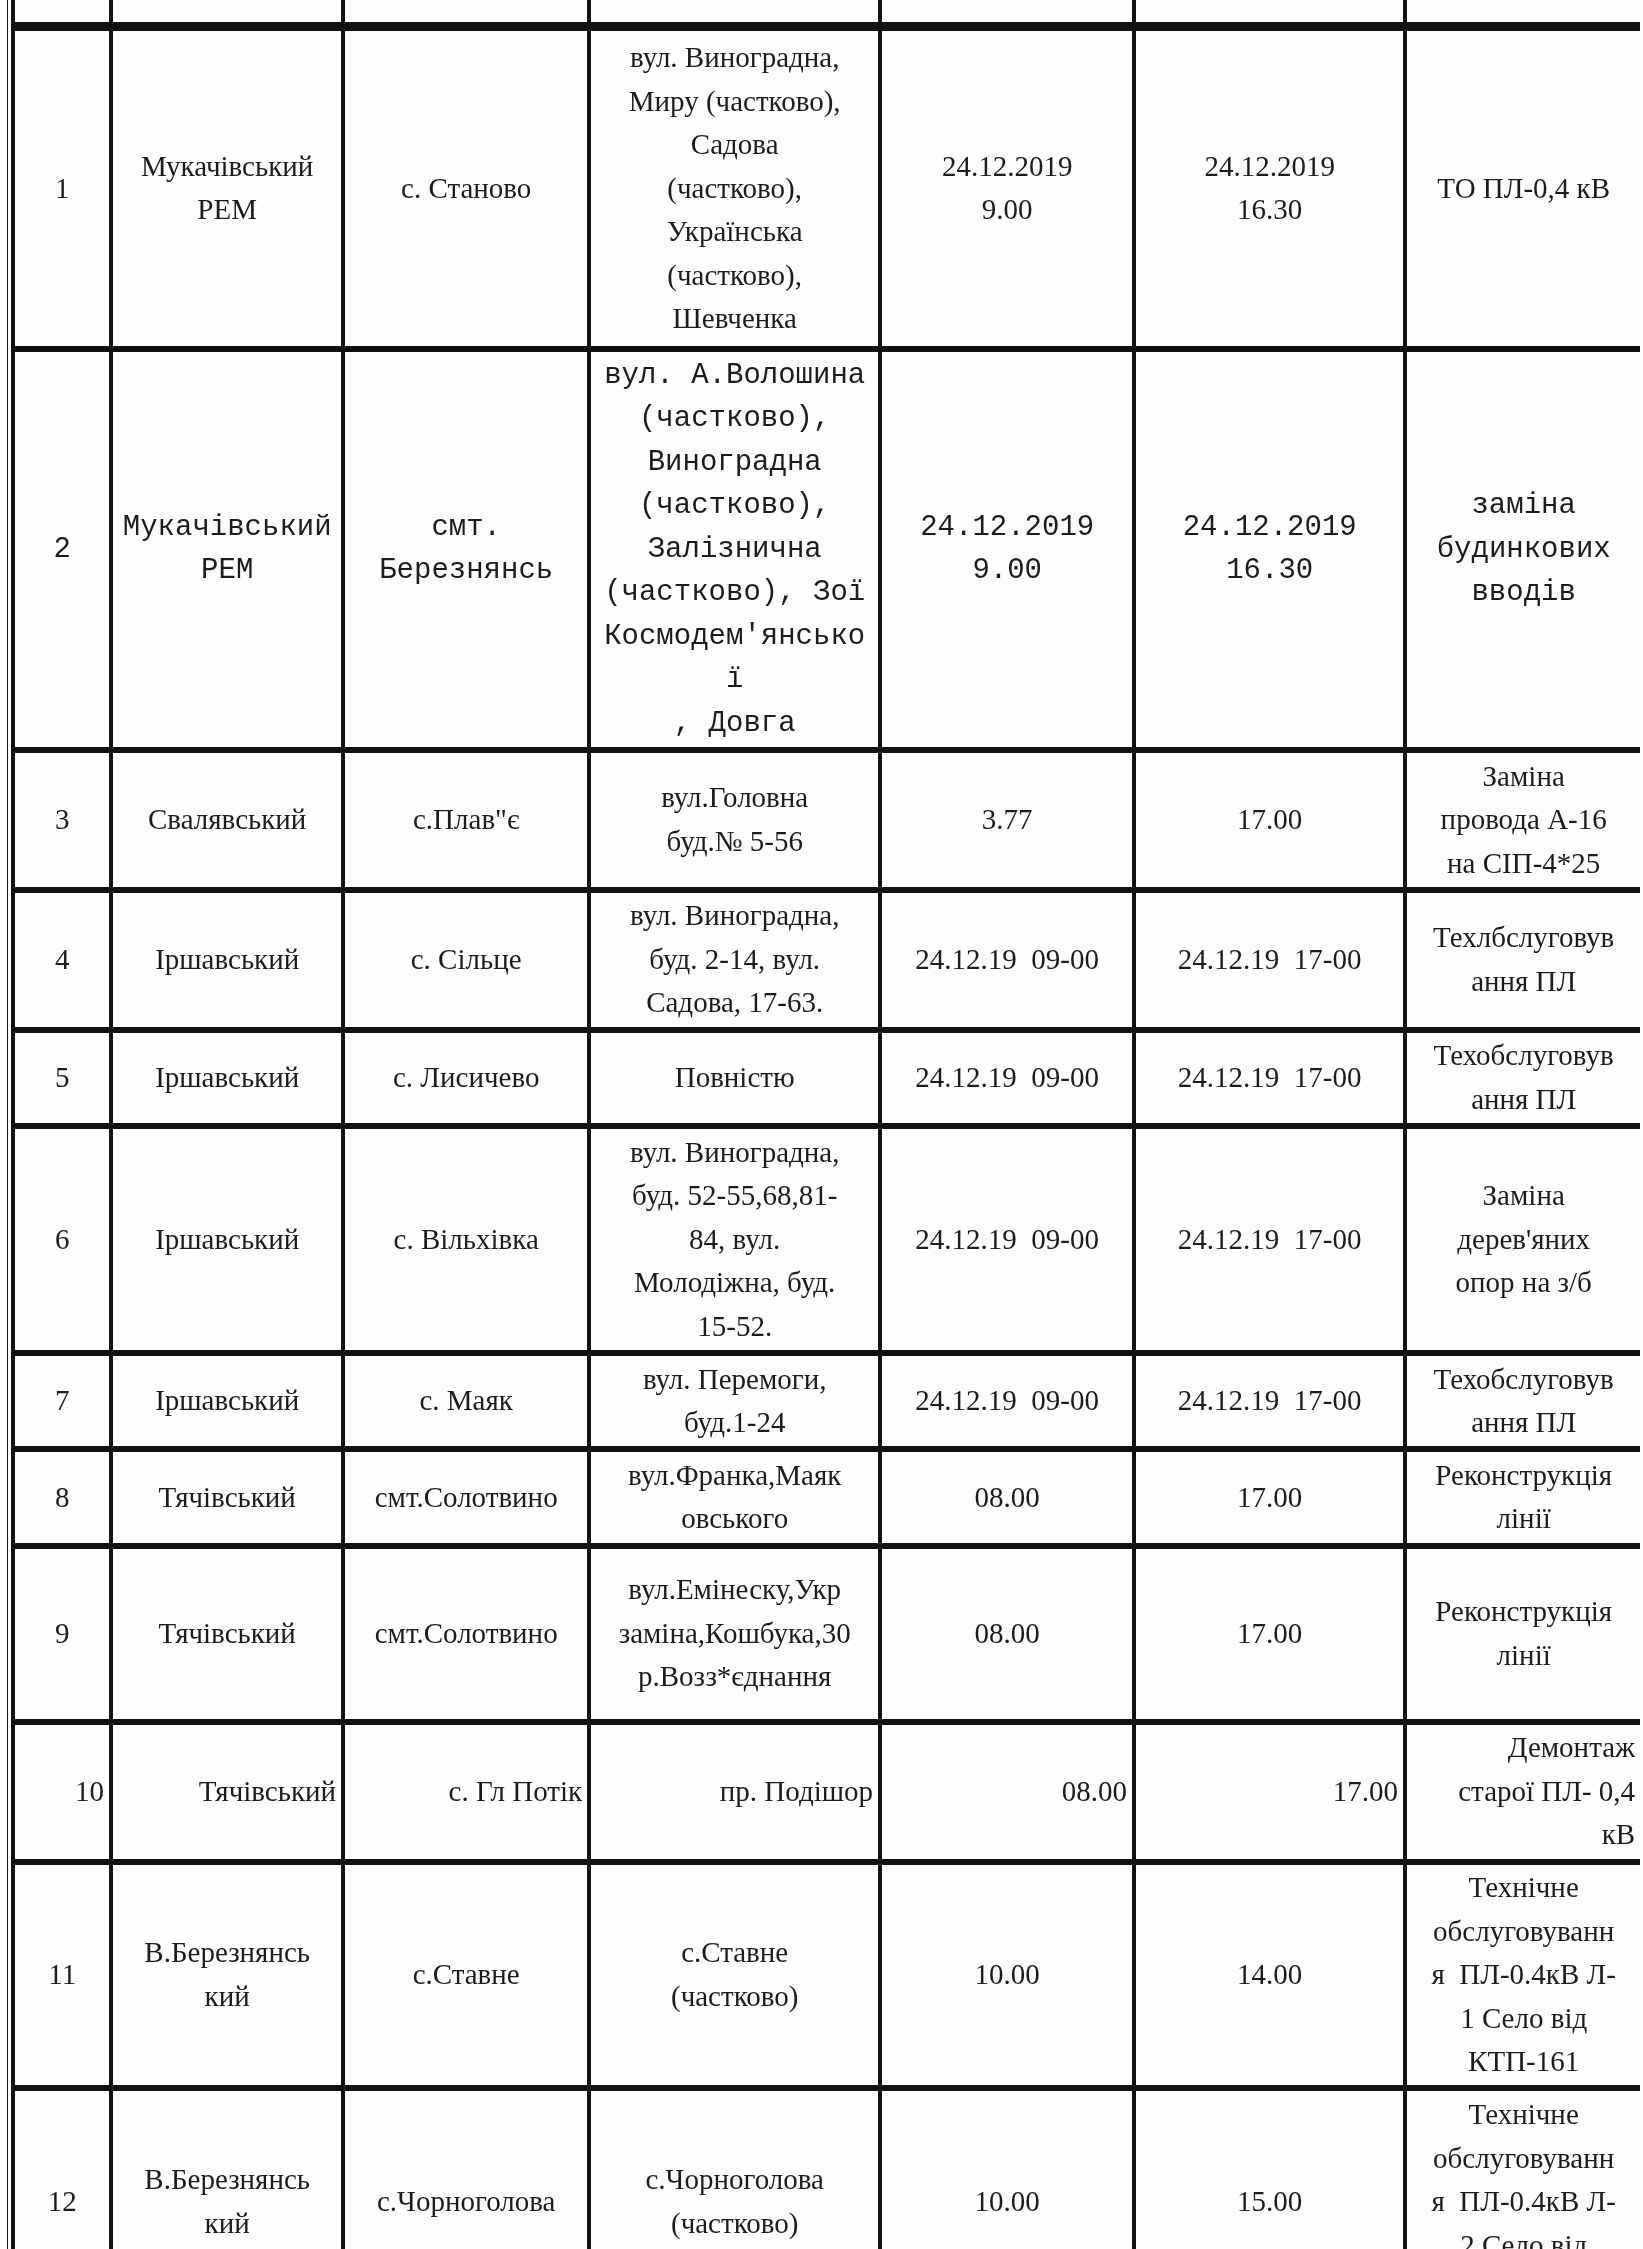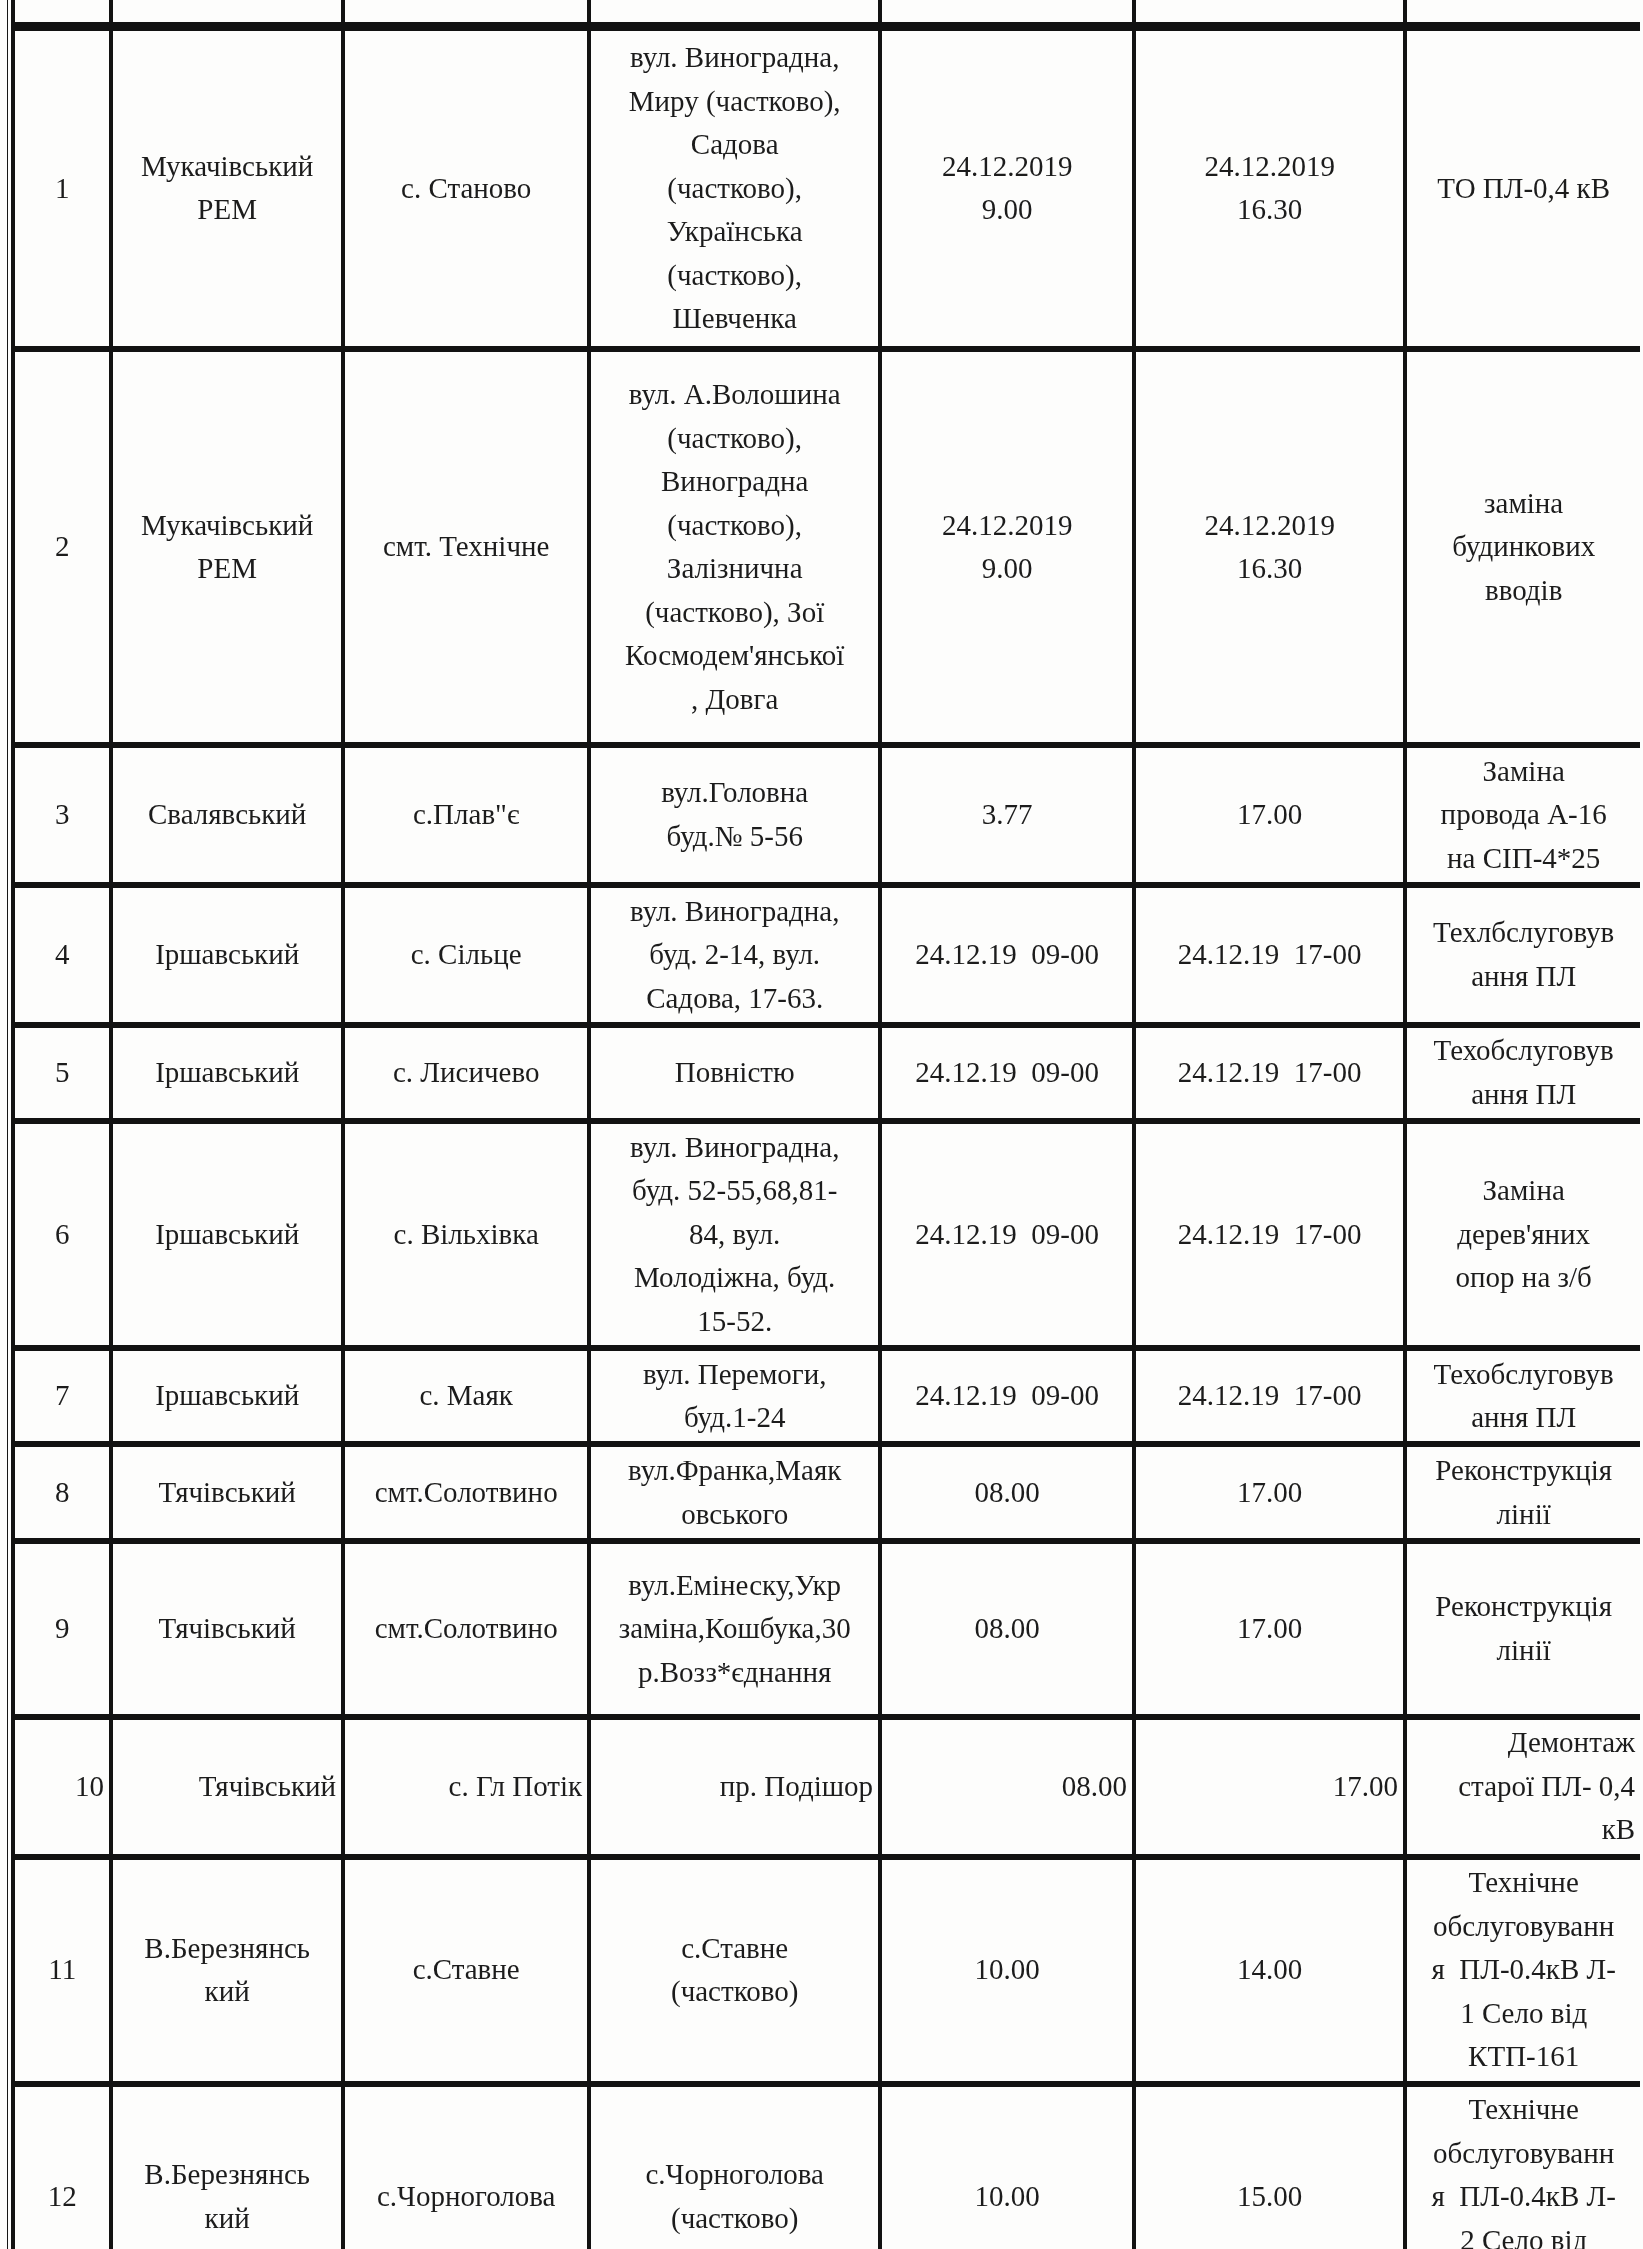--- a/index.html
+++ b/index.html
@@ -33,21 +33,21 @@
     font-size:29px;
     line-height:1.5;
     padding:1.7px 5.1px;
     box-sizing:border-box;
     overflow:hidden;
     word-wrap:break-word;
   }
   table.sched td:last-child{border-right:none;}
   tr.sliver td{height:26px;border-top:none;border-bottom-width:9.4px;}
   tr.r1  td{height:323px;}
-  tr.r2  td{height:396px;}
+  tr.r2  td{height:396px;font-family:Liberation Mono, monospace;}
   tr.r3  td{height:132px;}
   tr.r4  td{height:134px;}
   tr.r5  td{height:87px;}
   tr.r6  td{height:218px;}
   tr.r7  td{height:90px;}
   tr.r8  td{height:81px;}
   tr.r9  td{height:176px;}
   tr.r10 td{height:135px;text-align:right;}
   tr.r11 td{height:213px;}
   tr.r12 td{height:214px;}
@@ -92,21 +92,21 @@
         <td>24.12.2019
 9.00</td>
         <td>24.12.2019
 16.30</td>
         <td>ТО ПЛ-0,4 кВ</td>
       </tr>
       <tr class="r2">
         <td>2</td>
         <td>Мукачівський
 РЕМ</td>
-        <td>смт. Технічне</td>
+        <td>смт. Березнянсь</td>
         <td>вул. А.Волошина
 (частково),
 Виноградна
 (частково),
 Залізнична
 (частково), Зої
 Космодем'янської
 , Довга</td>
         <td>24.12.2019
 9.00</td>

